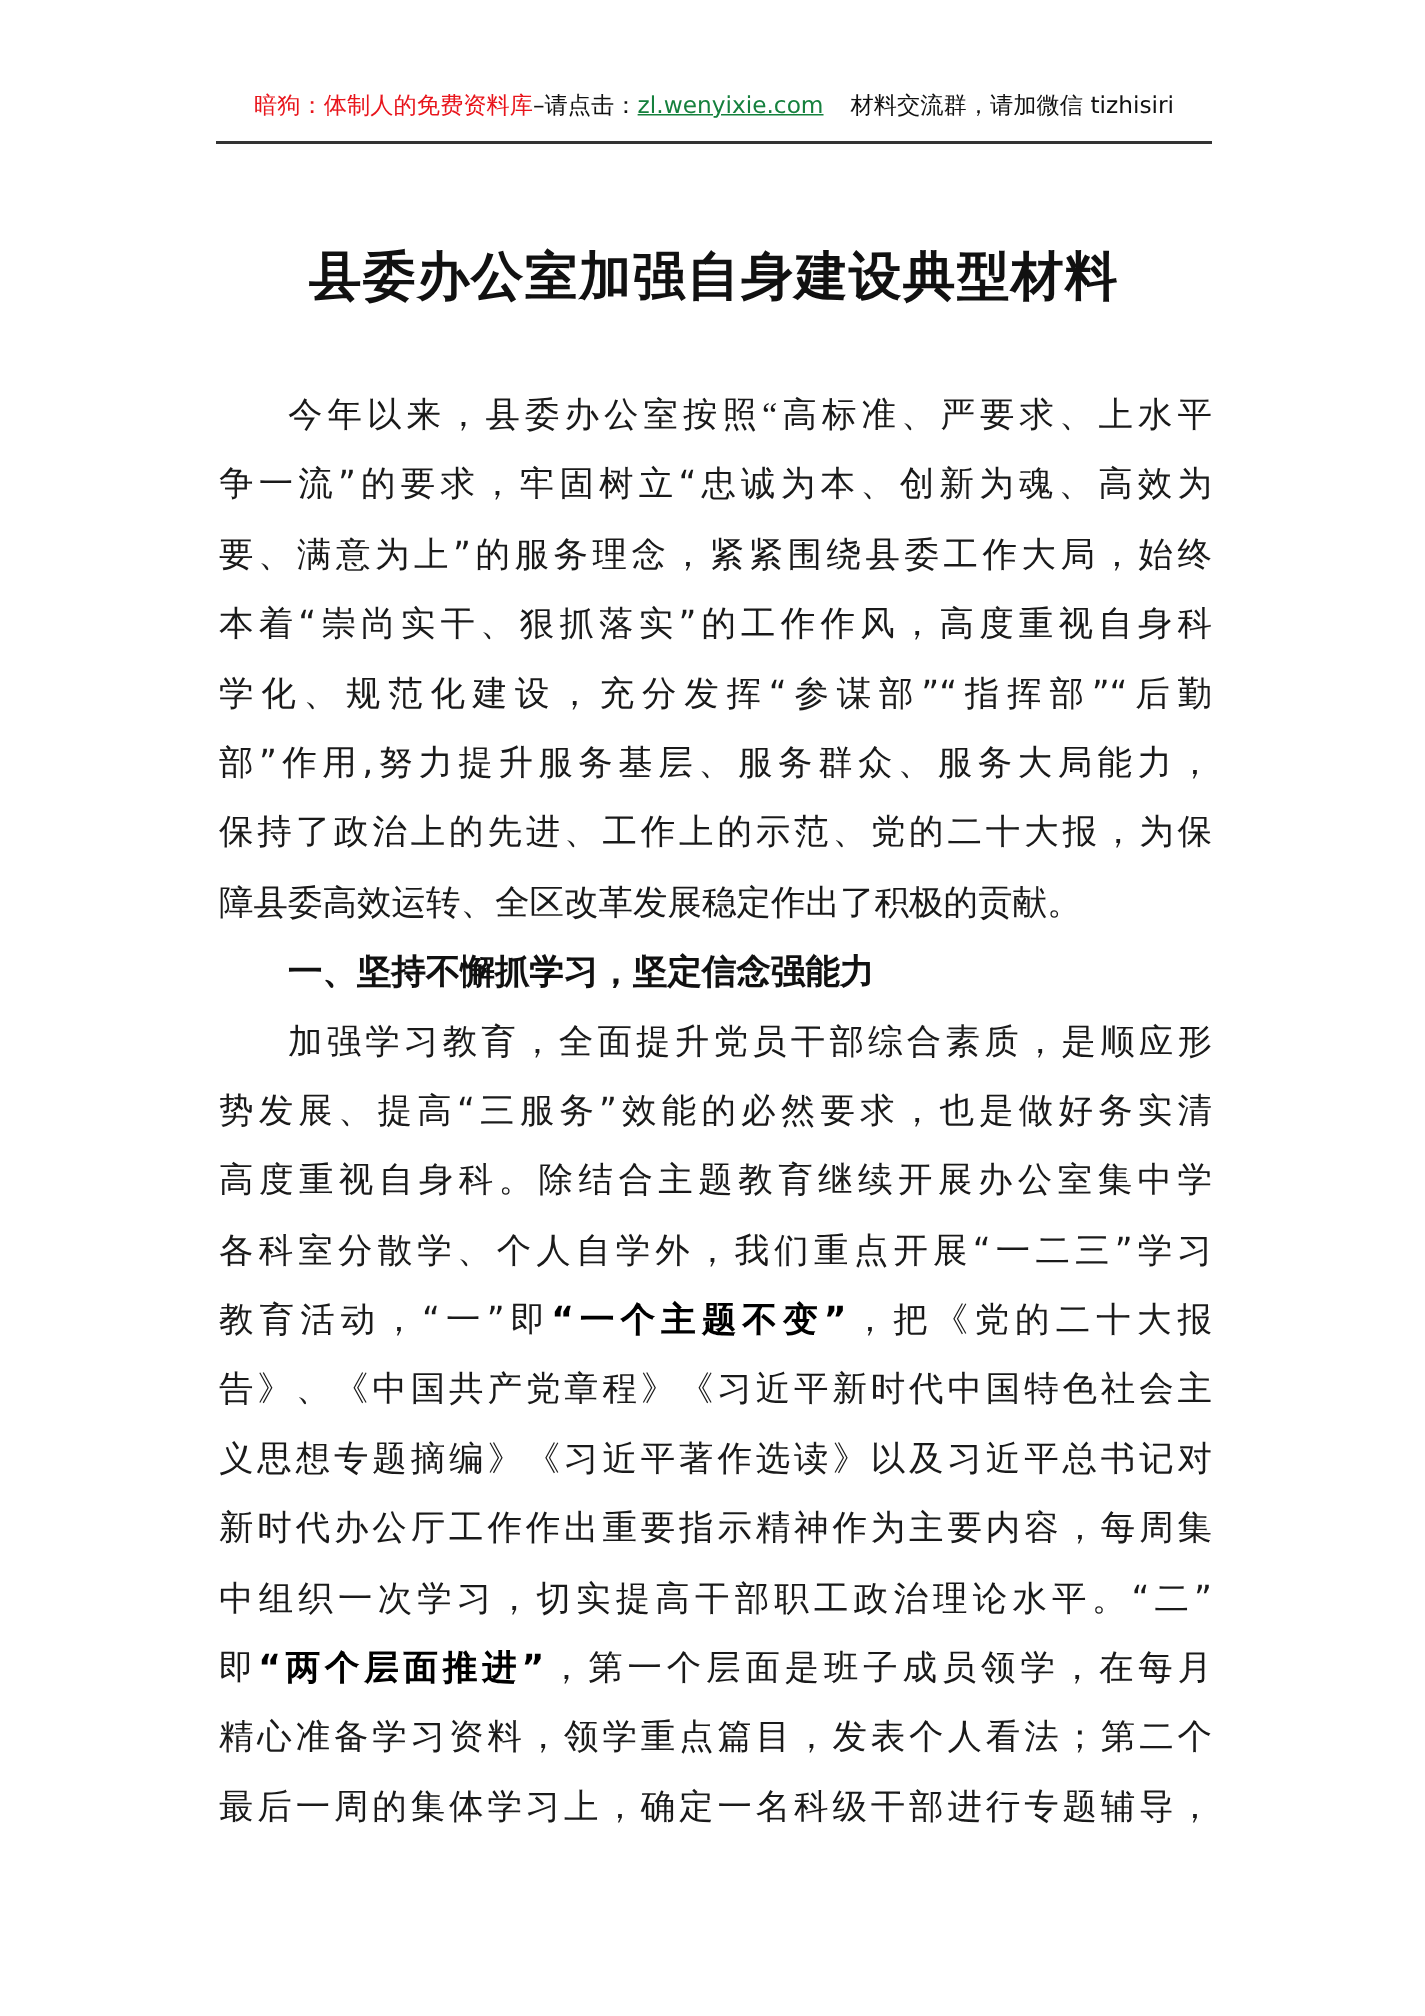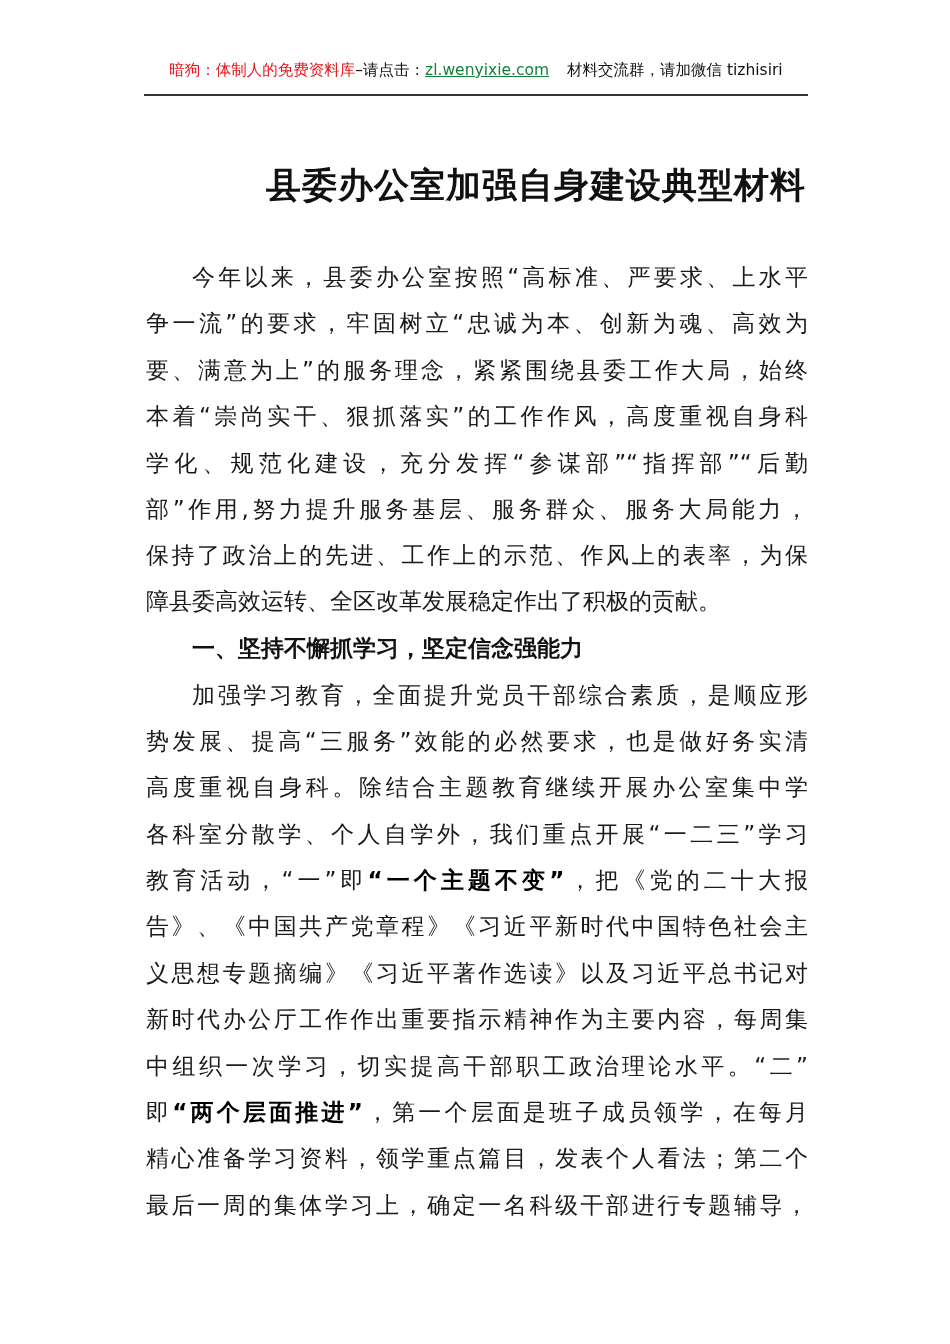--- a/index.html
+++ b/index.html
@@ -11,32 +11,32 @@
     display: flex; align-items: center; justify-content: center;
   }
   .header .red { color: #e8141b; }
   .header .blk { color: #111111; }
   .header .blue { color: #15803d; text-decoration: underline; }
   .header .gap { display: inline-block; width: 18px; }
   .header-rule {
     position: absolute; left: 144px; top: 94px; width: 664px; height: 2px; background: #333333;
   }
   .title {
-    position: absolute; left: 146px; top: 160px; width: 660px; text-align: right;
+    position: absolute; left: 146px; top: 160px; width: 660px; text-align: center;
     font-family: "DejaVu Serif", "Liberation Serif", serif;
     font-weight: bold; font-size: 35px; line-height: 50px; color: #111111; letter-spacing: 1px;
   }
   .body {
     position: absolute; left: 146px; top: 254px; width: 662px;
     font-family: "DejaVu Sans", "Liberation Sans", sans-serif;
     font-size: 23px; line-height: 46.4px; color: #1a1a1a;
   }
   .line { display: block; white-space: nowrap; text-align: justify; text-align-last: justify; height: 46.4px; }
   .line.last { text-align-last: left; font-family: Liberation Serif, serif; }
-  .indent { padding-left: 46px; }
+  .indent { padding-left: 46px; font-family: Liberation Serif, serif; }
   .heading { font-weight: bold; text-align-last: left; color: #111; }
   b { font-weight: bold; color: #000; }
 </style>
 </head>
 <body>
 
 <div class="header">
   <span class="red">暗狗：体制人的免费资料库</span>
   <span class="blk">–请点击：</span>
   <span class="blue">zl.wenyixie.com</span>
@@ -47,21 +47,21 @@
 
 <div class="title">县委办公室加强自身建设典型材料</div>
 
 <div class="body">
   <span class="line indent">今年以来，县委办公室按照“高标准、严要求、上水平</span>
   <span class="line">争一流”的要求，牢固树立“忠诚为本、创新为魂、高效为</span>
   <span class="line">要、满意为上”的服务理念，紧紧围绕县委工作大局，始终</span>
   <span class="line">本着“崇尚实干、狠抓落实”的工作作风，高度重视自身科</span>
   <span class="line">学化、规范化建设，充分发挥“参谋部”“指挥部”“后勤</span>
   <span class="line">部”作用,努力提升服务基层、服务群众、服务大局能力，</span>
-  <span class="line">保持了政治上的先进、工作上的示范、作风上的表率，为保</span>
+  <span class="line">保持了政治上的先进、工作上的示范、党的二十大报，为保</span>
   <span class="line last">障县委高效运转、全区改革发展稳定作出了积极的贡献。</span>
 
   <span class="line indent heading">一、坚持不懈抓学习，坚定信念强能力</span>
 
   <span class="line indent">加强学习教育，全面提升党员干部综合素质，是顺应形</span>
   <span class="line">势发展、提高“三服务”效能的必然要求，也是做好务实清</span>
   <span class="line">高度重视自身科。除结合主题教育继续开展办公室集中学</span>
   <span class="line">各科室分散学、个人自学外，我们重点开展“一二三”学习</span>
   <span class="line"><span>教育活动，“一”即</span><b>“一个主题不变”</b><span>，把《党的二十大报</span></span>
   <span class="line">告》、《中国共产党章程》《习近平新时代中国特色社会主</span>

